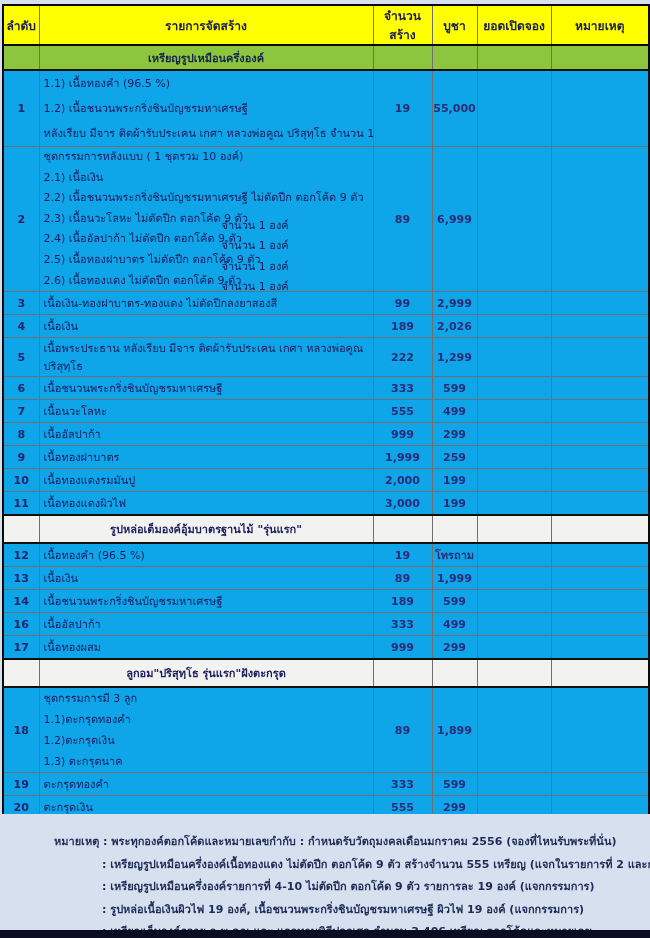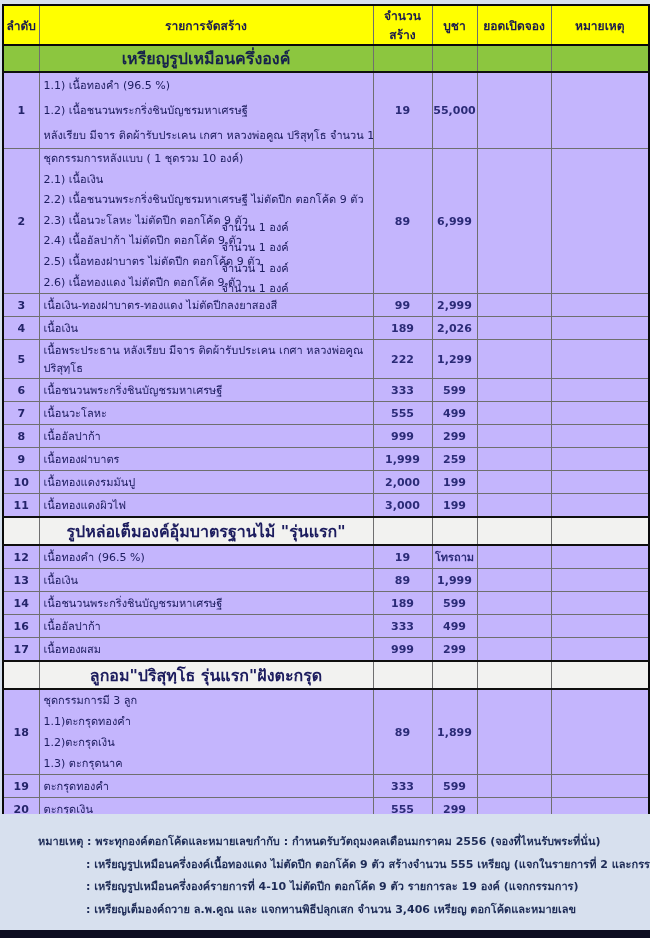--- a/index.html
+++ b/index.html
@@ -11,21 +11,21 @@
   }
   .page{
     position:relative;width:650px;height:938px;overflow:hidden;
     background:#d7e0ee;
   }
   table.sched{
     border-collapse:collapse;
     margin:4px 2px 0 2px;
     width:646px;
     table-layout:fixed;
-    background:#c4b5fd;
+    background:#0ea5e9;
   }
   table.sched th, table.sched td{
     border:1px solid #6f6f6f;
     padding:0;
     vertical-align:middle;
     overflow:hidden;
   }
   table.sched{border:2px solid #0a0a0a;}
   thead th{
     height:30px;
@@ -44,34 +44,34 @@
   td.c-item .pad{padding:1px 4px;}
   .line{position:relative;display:block;white-space:nowrap;padding:0 4px;}
   .lines-3 .line{height:25px;line-height:25px;}
   .lines-7 .line{height:20.6px;line-height:20.6px;}
   .lines-4 .line{height:21px;line-height:21px;}
   .line .amt{position:absolute;left:182px;top:0;margin-top:48px;}
   tr.section-row td{
     height:23px;
     border-top:2px solid #0f0f0f;
     border-bottom:2px solid #0f0f0f;
-    font-weight:bold;font-size:16px;
+    font-weight:bold;font-size:11px;
   }
   tr.section-row.green td{background:#8cc63f;color:#16224c;}
   tr.section-row.plain td{background:#f2f2f0;color:#1c1c5e;}
   tr.section-row td.c-item{text-align:center;}
   tr.section-row.plain td{height:26px;}
   .notes{
     position:absolute;left:0;right:0;top:814px;bottom:8px;
     background:#d7e0ee;
     padding-top:17px;
     color:#1d2b56;
     font-size:11px;font-weight:600;
   }
-  .note-line{display:block;line-height:22.5px;padding-left:86px;white-space:nowrap;}
+  .note-line{display:block;line-height:22.5px;padding-left:86px;white-space:nowrap;margin-left:16px;}
   .note-line.first{padding-left:38px;}
   .bottom-bar{
     position:absolute;left:0;right:0;bottom:0;height:8px;
     background:#0d0d21;
   }
 </style>
 </head>
 <body>
 
 <div class="page">
@@ -337,17 +337,18 @@
           <td></td>
           <td></td>
         </tr>
       </tbody>
   </table>
 
   <div class="notes">
       <div class="note-line first">หมายเหตุ : พระทุกองค์ตอกโค้ดและหมายเลขกำกับ  : กำหนดรับวัตถุมงคลเดือนมกราคม 2556 (จองที่ไหนรับพระที่นั่น)</div>
       <div class="note-line">: เหรียญรูปเหมือนครึ่งองค์เนื้อทองแดง ไม่ตัดปีก ตอกโค้ด 9 ตัว สร้างจำนวน 555 เหรียญ (แจกในรายการที่ 2 และกรรมการผู้อุปถัมภ์)</div>
       <div class="note-line">: เหรียญรูปเหมือนครึ่งองค์รายการที่ 4-10 ไม่ตัดปีก ตอกโค้ด 9 ตัว รายการละ 19 องค์ (แจกกรรมการ)</div>
+      <div class="note-line">: รูปหล่อเนื้อเงินผิวไฟ 19 องค์, เนื้อชนวนพระกริ่งชินบัญชรมหาเศรษฐี ผิวไฟ 19 องค์ (แจกกรรมการ)</div>
       <div class="note-line">: เหรียญเต็มองค์ถวาย ล.พ.คูณ และ แจกทานพิธีปลุกเสก จำนวน 3,406 เหรียญ ตอกโค้ดและหมายเลข</div>
     </div>
 
   <div class="bottom-bar"></div>
 </div>
 
 </body></html>

